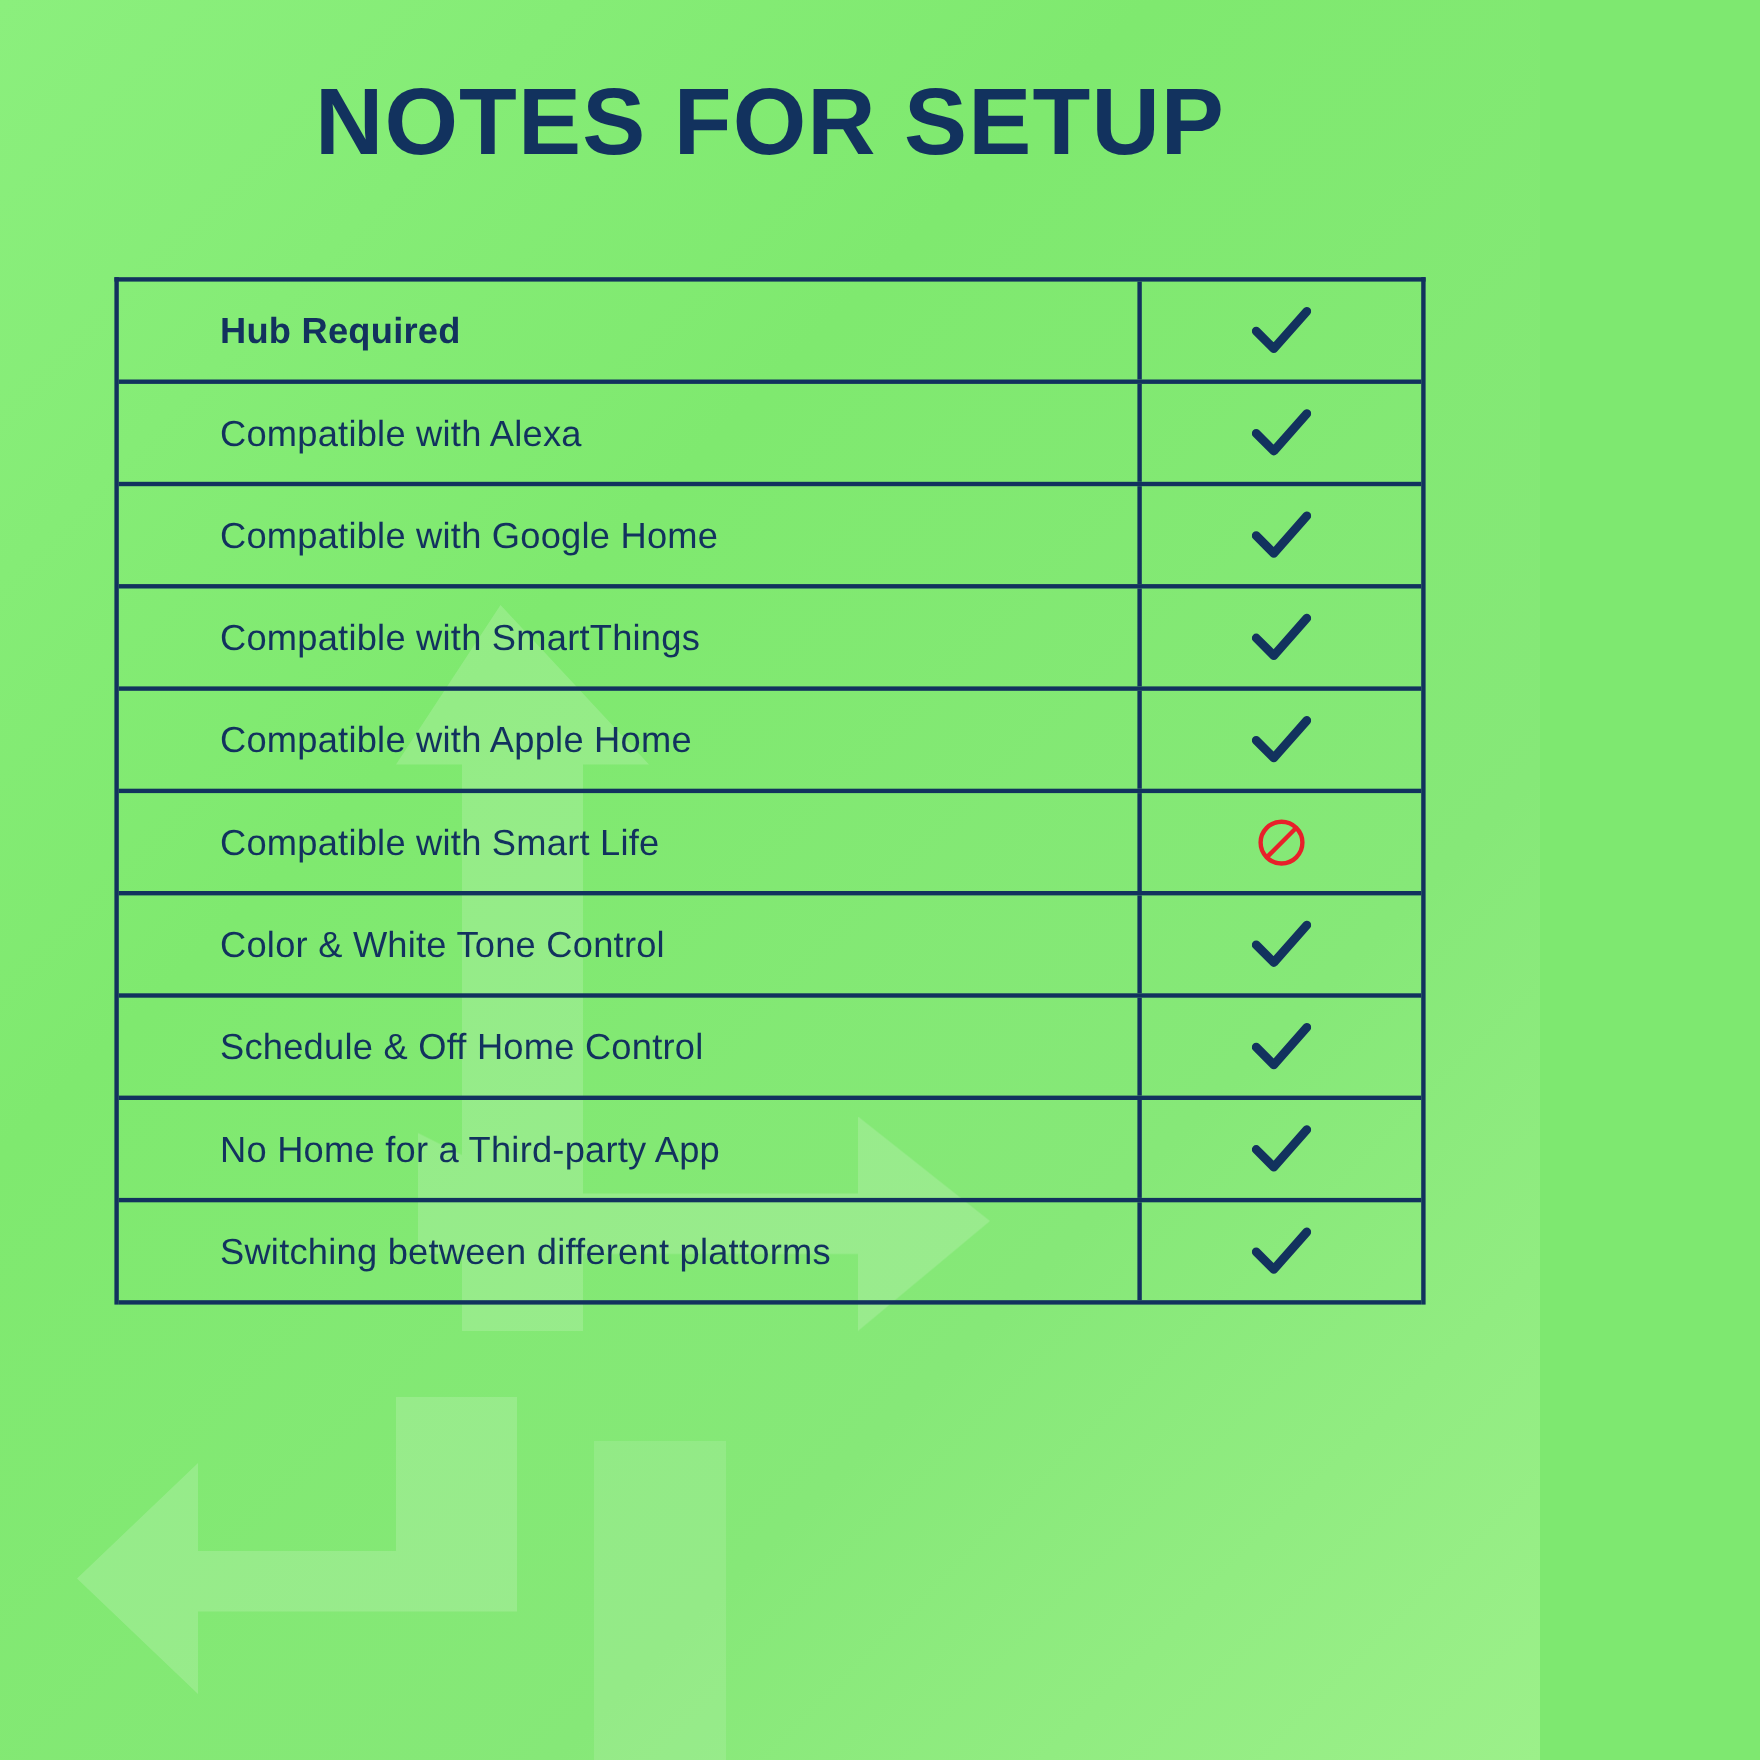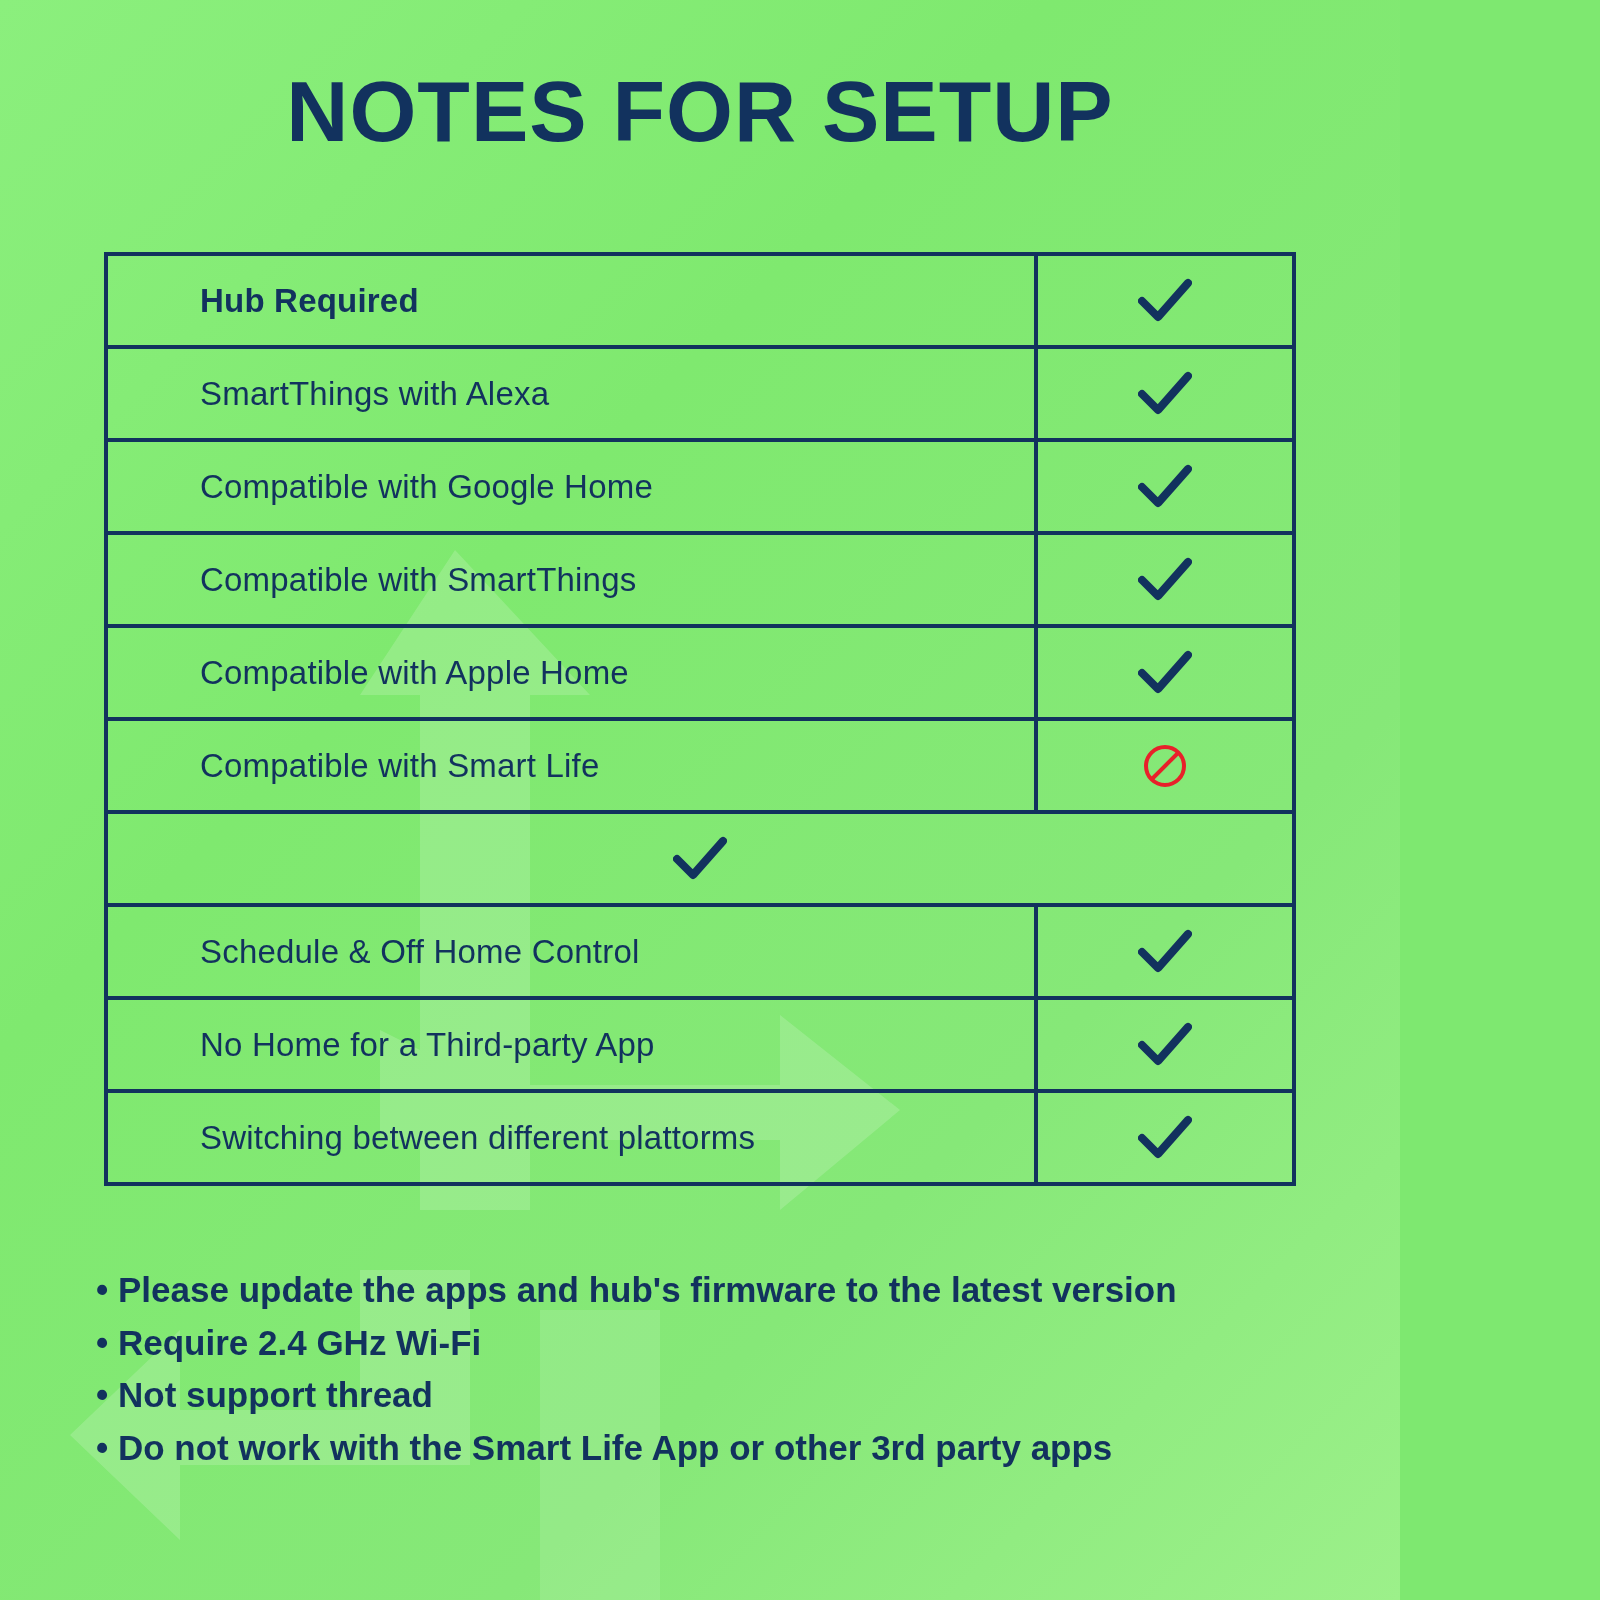--- a/index.html
+++ b/index.html
@@ -132,21 +132,21 @@
       <div class="row">
         <div class="cell-label bold">Hub Required</div>
         <div class="cell-mark">
           <svg class="check" viewBox="0 0 54 48">
               <path d="M4 24 L20 40 L50 6" fill="none" stroke="#12325e" stroke-width="8" stroke-linecap="round" stroke-linejoin="round"></path>
             </svg>
         </div>
       </div>
 
       <div class="row">
-        <div class="cell-label">SmartThings with Alexa</div>
+        <div class="cell-label">Compatible with Alexa</div>
         <div class="cell-mark">
           <svg class="check" viewBox="0 0 54 48">
               <path d="M4 24 L20 40 L50 6" fill="none" stroke="#12325e" stroke-width="8" stroke-linecap="round" stroke-linejoin="round"></path>
             </svg>
         </div>
       </div>
 
       <div class="row">
         <div class="cell-label">Compatible with Google Home</div>
         <div class="cell-mark">
@@ -178,20 +178,21 @@
         <div class="cell-label">Compatible with Smart Life</div>
         <div class="cell-mark">
           <svg class="nomark" viewBox="0 0 46 46">
             <circle cx="23" cy="23" r="19" fill="none" stroke="#e8202a" stroke-width="4"></circle>
             <line x1="10" y1="36" x2="36" y2="10" stroke="#e8202a" stroke-width="4"></line>
           </svg>
         </div>
       </div>
 
       <div class="row">
+        <div class="cell-label">Color &amp; White Tone Control</div>
         <div class="cell-mark">
           <svg class="check" viewBox="0 0 54 48">
               <path d="M4 24 L20 40 L50 6" fill="none" stroke="#12325e" stroke-width="8" stroke-linecap="round" stroke-linejoin="round"></path>
             </svg>
         </div>
       </div>
 
       <div class="row">
         <div class="cell-label">Schedule &amp; Off Home Control</div>
         <div class="cell-mark">
@@ -214,20 +215,14 @@
         <div class="cell-label">Switching between different plattorms</div>
         <div class="cell-mark">
           <svg class="check" viewBox="0 0 54 48">
               <path d="M4 24 L20 40 L50 6" fill="none" stroke="#12325e" stroke-width="8" stroke-linecap="round" stroke-linejoin="round"></path>
             </svg>
         </div>
       </div>
 
     </div>
 
-    <div class="notes">
-      <div class="note-line">• Please update the apps and hub's firmware to the latest version</div>
-      <div class="note-line">• Require 2.4 GHz Wi-Fi</div>
-      <div class="note-line">• Not support thread</div>
-      <div class="note-line">• Do not work with the Smart Life App or other 3rd party apps</div>
-    </div>
   </div>
 </div>
 
 </body></html>

